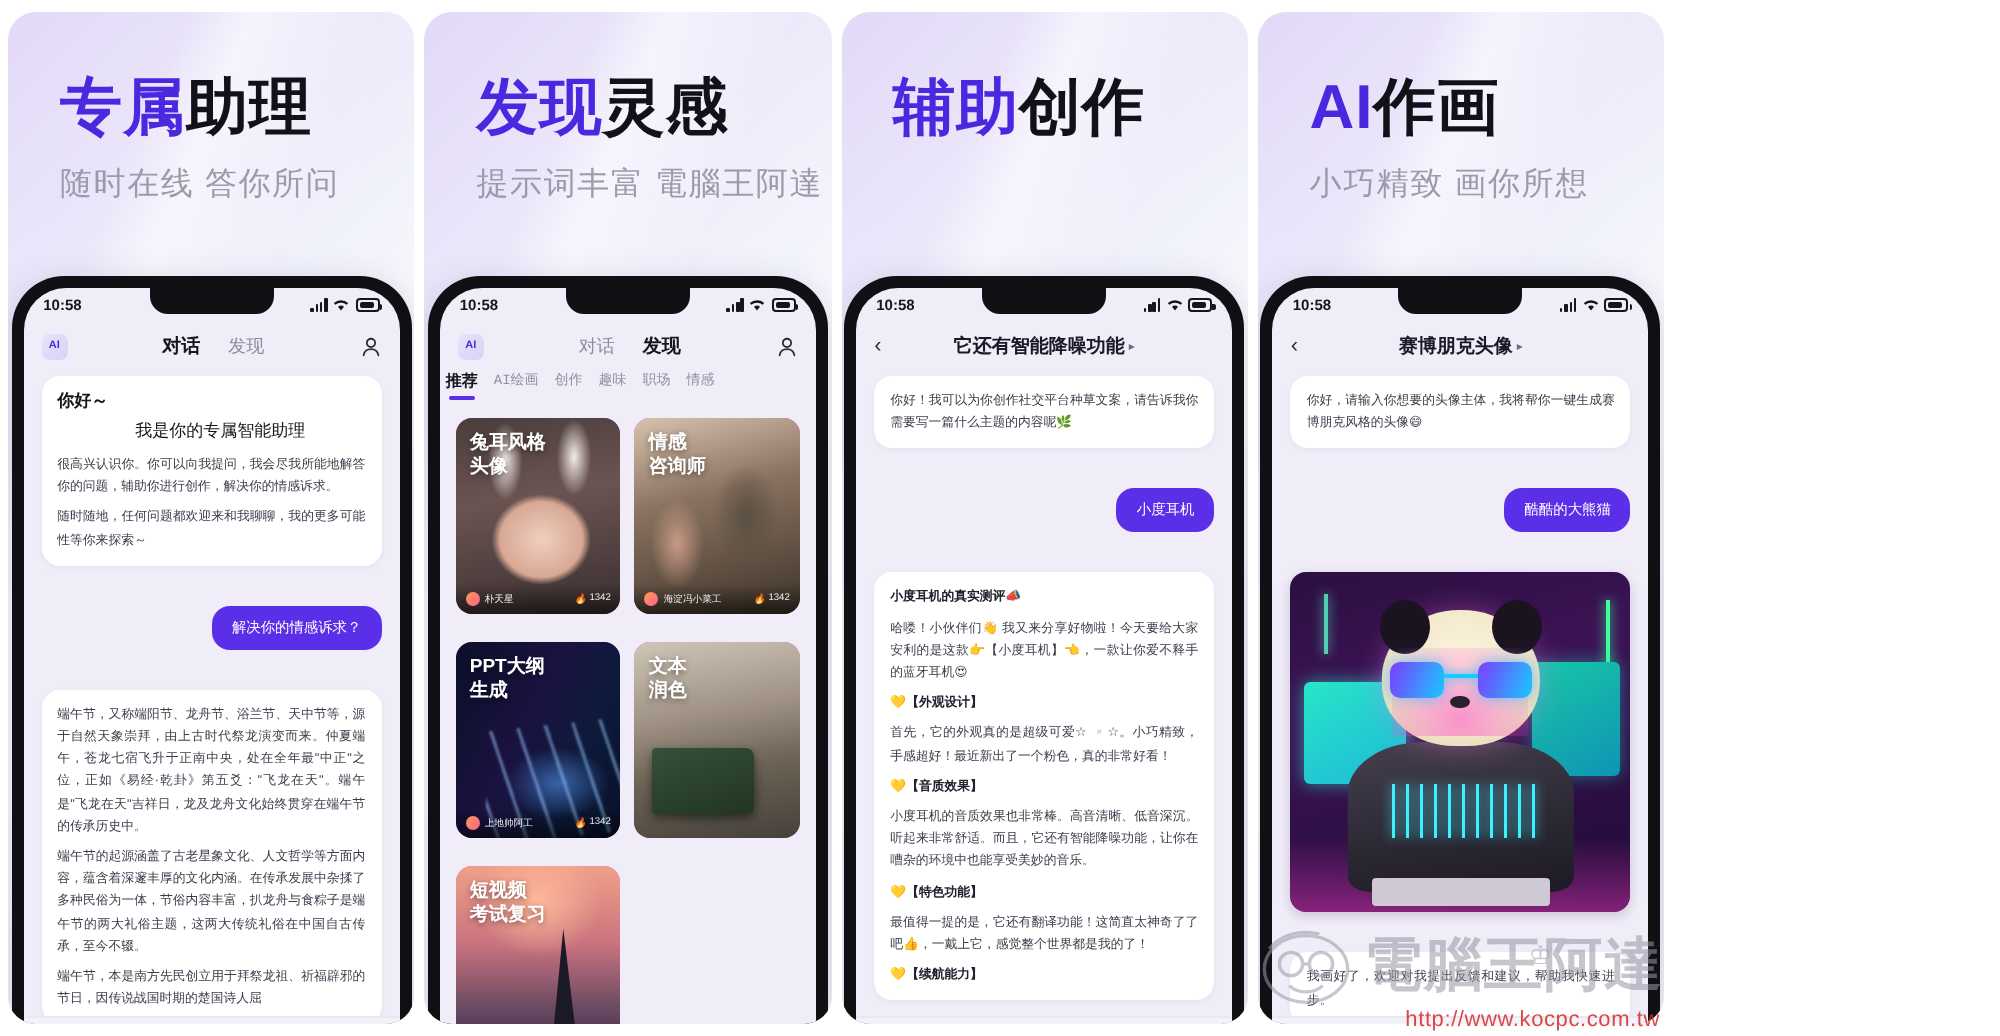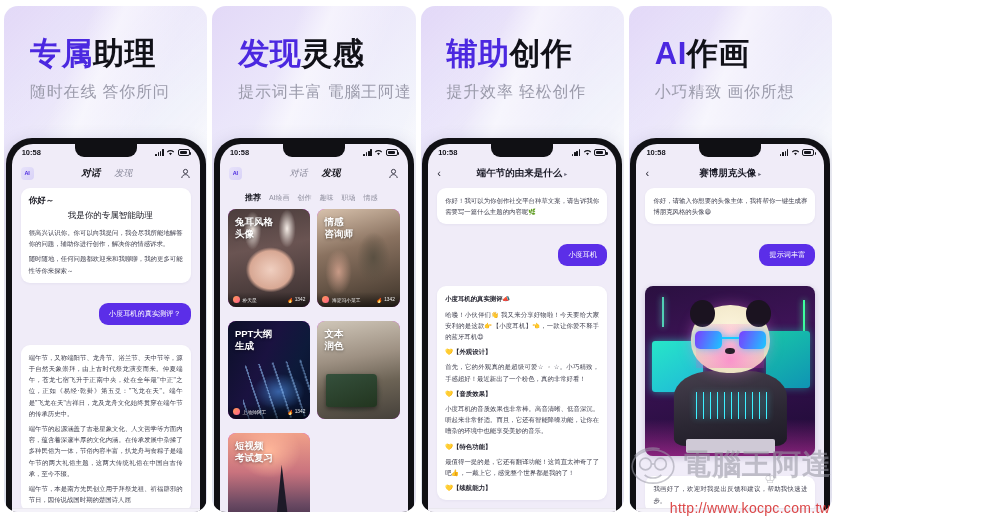--- a/index.html
+++ b/index.html
@@ -120,21 +120,21 @@
   }
   .ai-badge {
     width: 13px; height: 13px;
     border-radius: 4px;
     background: linear-gradient(135deg,#e7e2fa,#d8d2f7);
     color: #4b28e0;
     font-size: 5.5px; font-weight: 700;
     display: flex; align-items: center; justify-content: center;
   }
   .appbar .tabs { flex: 1; display: flex; justify-content: center; gap: 14px; }
-  .appbar .tabs span { font-size: 9px; color: #8b8b9c; font-weight: 500; font-style: italic; }
+  .appbar .tabs span { font-size: 9px; color: #8b8b9c; font-weight: 500; }
   .appbar .tabs span.active { color: #15151c; font-weight: 700; font-size: 9.5px; }
   .person {
     width: 11px; height: 11px;
   }
   
   .titlebar {
     display: flex; align-items: center;
     height: 24px; padding: 0 9px;
   }
   .back-ico { width: 11px; font-size: 11px; color: #2b2b38; line-height: 1; }
@@ -187,25 +187,26 @@
     height: 30px;
     background: #f4f2f9;
     display: flex; align-items: center;
     gap: 6px;
     padding: 0 8px;
     border-top: 1px solid rgba(0,0,0,0.04);
     z-index: 25;
   }
   
   .cat-tabs {
-    display: flex; align-items: flex-end;
+    display: flex; align-items: flex-start;
     gap: 8px;
-    padding: 0 25px;
+    padding: 0 3px;
     height: 18px;
     overflow: hidden;
+    font-family: Liberation Mono, monospace;
   }
   .cat-tabs span { font-size: 7px; color: #90909f; white-space: nowrap; }
   .cat-tabs span.active {
     color: #16161f; font-weight: 700; font-size: 8px;
     position: relative;
   }
   .cat-tabs span.active::after {
     content:""; position: absolute; left: 50%; transform: translateX(-50%);
     bottom: -4px; width: 13px; height: 2px; background: #5b2ee8; border-radius: 2px;
   }
@@ -345,24 +346,24 @@
     opacity: 0.55;
   }
   .wm-text {
     font-size: 29px; font-weight: 700;
     color: rgba(150,150,160,0.55);
     letter-spacing: 1px;
     line-height: 1;
     font-family: "DejaVu Sans", sans-serif;
   }
   .wm-url {
-    font-size: 14px;
+    font-size: 11px;
     color: rgba(214,40,40,0.85);
     letter-spacing: 0.3px;
-    margin-top: 15px;
+    margin-top: 1px;
     margin-right: 2px;
   }
   .wm-crown { position:absolute; right: 56px; bottom: 30px; font-size: 13px; color: rgba(150,150,160,0.5); }
 </style>
 </head>
 <body>
 
 <div class="stage">
 
   <div class="panel">
@@ -404,21 +405,21 @@
               </svg>
           </div>
 
           <div class="chat">
             <div class="bubble-ai">
               <div class="b-h1">你好～</div>
               <div class="b-h2">我是你的专属智能助理</div>
               <div class="b-p">很高兴认识你。你可以向我提问，我会尽我所能地解答你的问题，辅助你进行创作，解决你的情感诉求。</div>
               <div class="b-p">随时随地，任何问题都欢迎来和我聊聊，我的更多可能性等你来探索～</div>
             </div>
-            <div class="bubble-user">小度耳机的真实测评？</div>
+            <div class="bubble-user">解决你的情感诉求？</div>
             <div class="bubble-ai">
               <div class="b-p">端午节，又称端阳节、龙舟节、浴兰节、天中节等，源于自然天象崇拜，由上古时代祭龙演变而来。仲夏端午，苍龙七宿飞升于正南中央，处在全年最"中正"之位，正如《易经·乾卦》第五爻："飞龙在天"。端午是"飞龙在天"吉祥日，龙及龙舟文化始终贯穿在端午节的传承历史中。</div>
               <div class="b-p">端午节的起源涵盖了古老星象文化、人文哲学等方面内容，蕴含着深邃丰厚的文化内涵。在传承发展中杂揉了多种民俗为一体，节俗内容丰富，扒龙舟与食粽子是端午节的两大礼俗主题，这两大传统礼俗在中国自古传承，至今不辍。</div>
               <div class="b-p">端午节，本是南方先民创立用于拜祭龙祖、祈福辟邪的节日，因传说战国时期的楚国诗人屈</div>
             </div>
           </div>
 
           <div class="inputbar">
             
             
@@ -537,21 +538,20 @@
             </div>
           </div>
         </div>
       </div>
     </div>
   </div>
 
   <div class="panel">
     <div class="headline">
       <h1><span class="accent">辅助</span><span>创作</span></h1>
-      <div class="sub">提升效率 轻松创作</div>
     </div>
 
     <div class="phone-wrap">
       <div class="phone">
         <div class="screen">
           <div class="notch"></div>
           <div class="statusbar">
             <span>10:58</span>
             <span class="status-icons">
               <span class="bars">
@@ -564,21 +564,21 @@
                   <path d="M6 8.2 4 5.6a3.2 3.2 0 0 1 4 0z" fill="#15151c"></path>
                   <path d="M1.2 3.1a7.6 7.6 0 0 1 9.6 0l-1 1.3a6 6 0 0 0-7.6 0z" fill="#15151c"></path>
                 </svg>
               <span class="batt"></span>
             </span>
           </div>
 
           <div class="titlebar">
             <span class="back-ico">‹</span>
             <span class="tt">
-                <span>端午节的由来是什么</span>
+                <span>它还有智能降噪功能</span>
                 <span class="caret">▸</span>
               </span>
             <span class="spacer"></span>
           </div>
 
           <div class="chat">
             <div class="bubble-ai">
               <div class="b-p">你好！我可以为你创作社交平台种草文案，请告诉我你需要写一篇什么主题的内容呢🌿</div>
             </div>
             <div class="bubble-user">小度耳机</div>
@@ -638,21 +638,21 @@
                 <span>赛博朋克头像</span>
                 <span class="caret">▸</span>
               </span>
             <span class="spacer"></span>
           </div>
 
           <div class="chat">
             <div class="bubble-ai">
               <div class="b-p">你好，请输入你想要的头像主体，我将帮你一键生成赛博朋克风格的头像😄</div>
             </div>
-            <div class="bubble-user">提示词丰富</div>
+            <div class="bubble-user">酷酷的大熊猫</div>
             <div class="gen-img">
               <div class="scene">
                 <div class="neonline"></div>
                 <div class="neonline2"></div>
                 <div class="monitor-l"></div>
                 <div class="monitor-r"></div>
                 <div class="deskglow"></div>
                 <div class="body"></div>
                 <div class="head"></div>
                 <div class="ear l"></div>

